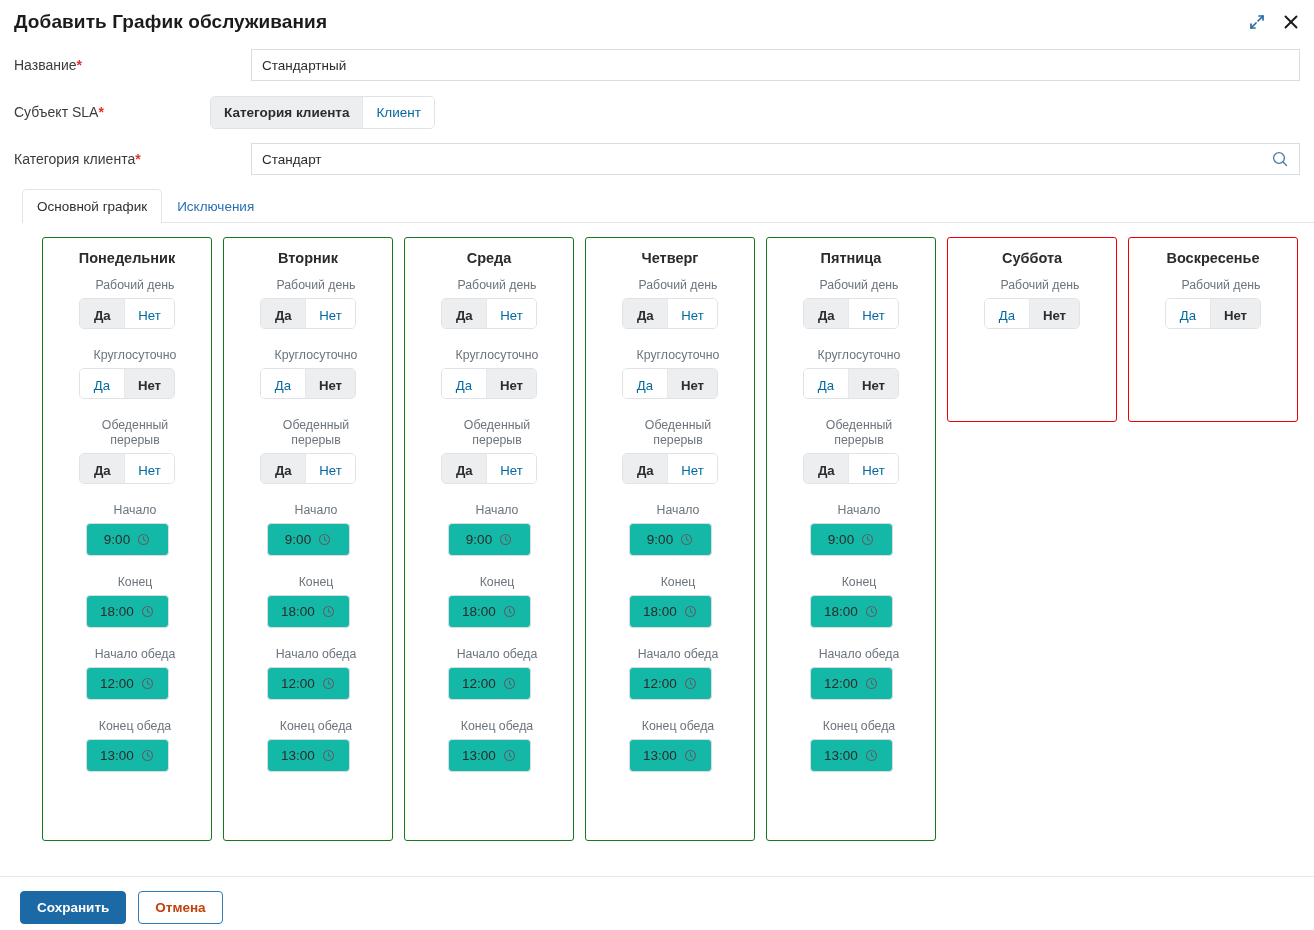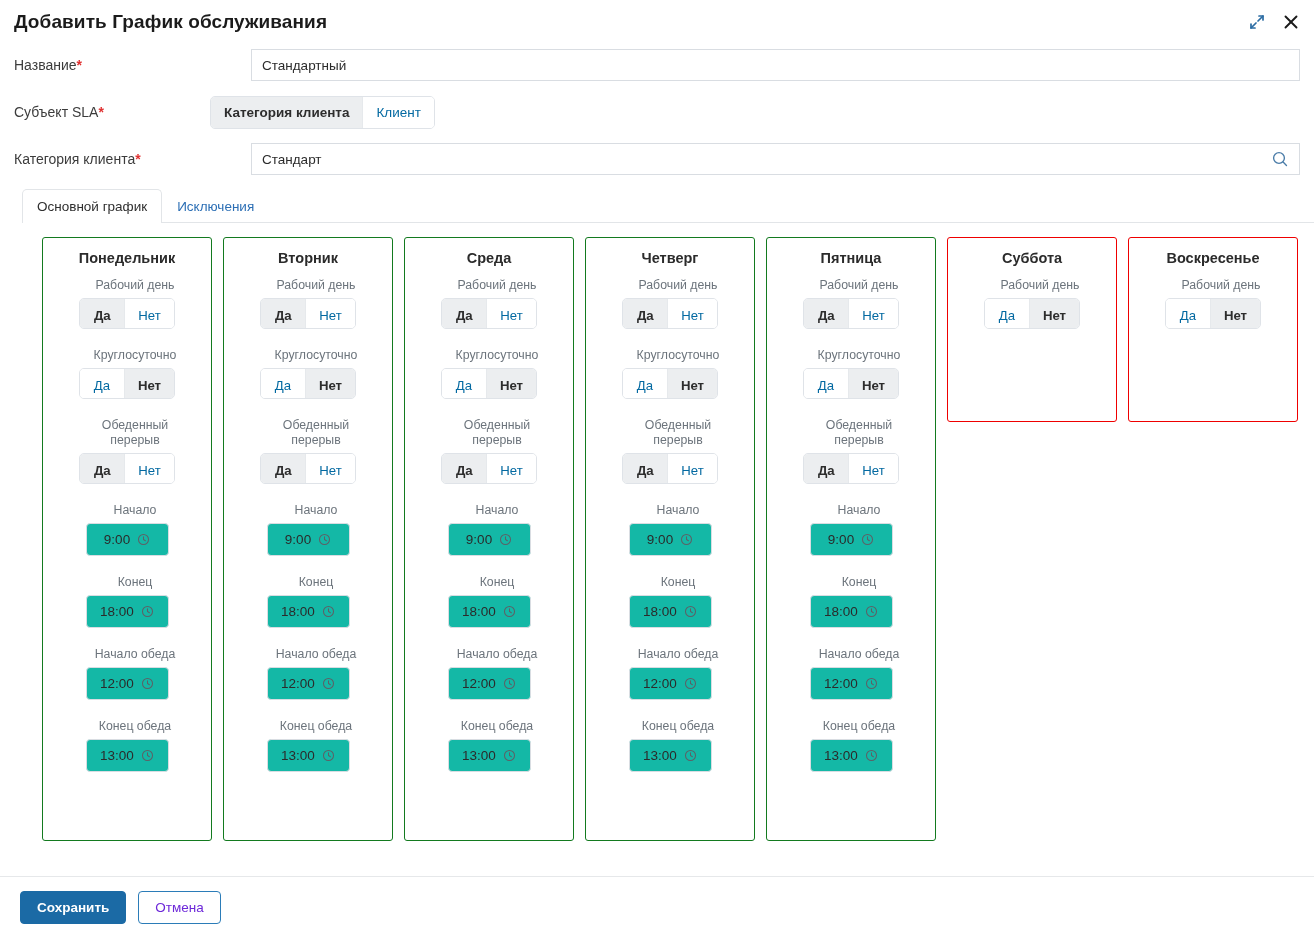--- a/index.html
+++ b/index.html
@@ -211,22 +211,23 @@
     border: 1px solid transparent;
   }
   .btn-primary {
     background: #1b6aa5;
     color: #fff;
     border-color: #1b6aa5;
     font-weight: 600;
   }
   .btn-secondary {
     background: #fff;
-    color: #6d28d9;
+    color: #c2410c;
     border-color: #2b7cb8;
+    font-weight: bold;
   }
 </style>
 </head>
 <body>
 
 <div class="dlg-header">
   <div class="dlg-title">Добавить График обслуживания</div>
   <div class="hdr-actions">
     <span class="ico-expand">
       <svg viewBox="0 0 18 18" width="18" height="18" fill="none" stroke="#2b6ca3" stroke-width="1.7" stroke-linecap="round" stroke-linejoin="round">

